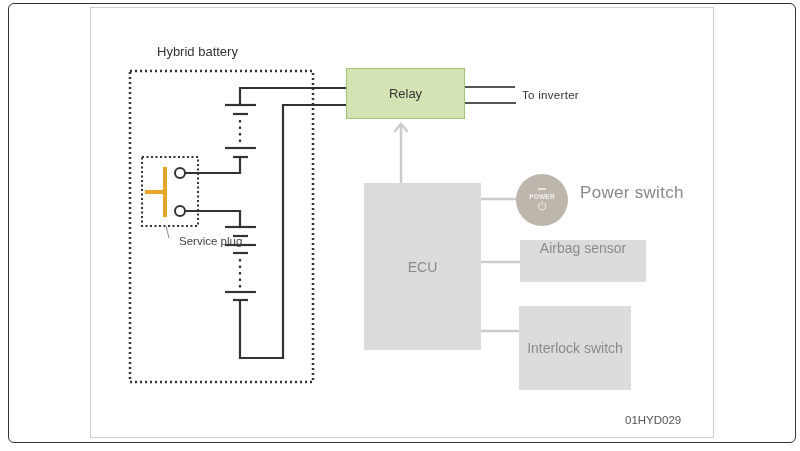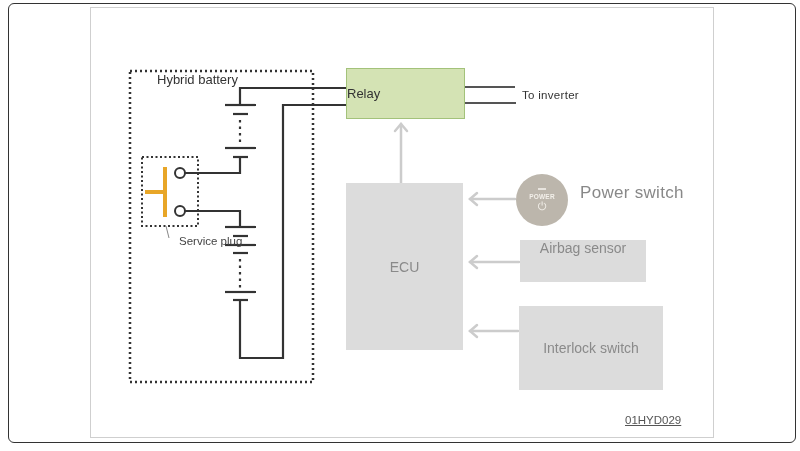--- a/index.html
+++ b/index.html
@@ -1,33 +1,33 @@
 <!DOCTYPE html>
 <html><head>
 <meta charset="utf-8">
 <style>
   html, body { margin:0; padding:0; background:#ffffff; }
   body { width:800px; height:451px; position:relative; overflow:hidden; font-family:"Liberation Sans", sans-serif; }
   .outer-frame { position:absolute; left:8px; top:3px; width:788px; height:440px; border:1.5px solid #333; border-radius:6px; box-sizing:border-box; }
   .inner-frame { position:absolute; left:90px; top:7px; width:624px; height:431px; border:1px solid #cfcfcf; box-sizing:border-box; background:#fff; }
   svg { position:absolute; left:0; top:0; }
   .lbl { position:absolute; white-space:nowrap; }
-  .title-lbl { left:157px; top:44px; font-size:13px; color:#333;margin-top:28px; }
+  .title-lbl { left:157px; top:44px; font-size:13px; color:#333; }
   .plug-lbl { left:140px; top:235px; font-size:11.5px; color:#444;margin-left:39px; }
-  .relay-box { position:absolute; left:346px; top:68px; width:119px; height:51px; background:#d4e3b4; border:1.5px solid #a3c27a; box-sizing:border-box; display:flex; align-items:center; font-size:13px; color:#333; }
+  .relay-box { position:absolute; left:346px; top:68px; width:119px; height:51px; background:#d4e3b4; border:1.5px solid #a3c27a; box-sizing:border-box; display:flex; align-items:center; justify-content:center; font-size:13px; color:#333; }
   .inverter-lbl { left:522px; top:89px; font-size:11.5px; font-weight:normal; color:#333; letter-spacing:0.3px; }
-  .ecu-box { position:absolute; left:346px; top:183px; width:117px; height:167px; background:#dcdcdc; display:flex; align-items:center; justify-content:center; font-size:14px; color:#8a8a8a; }
+  .ecu-box { position:absolute; left:364px; top:183px; width:117px; height:167px; background:#dcdcdc; display:flex; align-items:center; justify-content:center; font-size:14px; color:#8a8a8a; }
   .power-btn { position:absolute; left:516px; top:174px; width:52px; height:52px; border-radius:50%; background:#bcb6ac; display:flex; flex-direction:column; align-items:center; justify-content:center; }
   .power-led { width:8px; height:2px; background:#e8e4de; margin-bottom:3px; }
   .power-text { font-size:6.5px; font-weight:bold; color:#f3f0ea; letter-spacing:0.2px; }
   .power-icon { font-size:11px; color:#f3f0ea; line-height:11px; margin-top:1px; }
   .power-lbl { left:580px; top:183px; font-size:17px; color:#888; letter-spacing:0.3px; }
   .airbag-box { position:absolute; left:520px; top:240px; width:126px; height:42px; background:#dcdcdc; display:flex; align-items:flex-start; justify-content:center; font-size:14px; color:#8a8a8a; }
-  .interlock-box { position:absolute; left:519px; top:306px; width:144px; height:84px; background:#dcdcdc; display:flex; align-items:center; justify-content:center; font-size:14px; color:#8a8a8a; }
-  .code-lbl { left:625px; top:414px; font-size:11.5px; color:#555;text-decoration:underline; }
+  .interlock-box { position:absolute; left:519px; top:306px; width:112px; height:84px; background:#dcdcdc; display:flex; align-items:center; justify-content:center; font-size:14px; color:#8a8a8a; }
+  .code-lbl { left:625px; top:414px; font-size:11.5px; color:#555; }
 </style>
 </head>
 <body>
 
 <div class="outer-frame"></div>
 <div class="inner-frame"></div>
 
 <svg width="800" height="451">
 
   <rect x="130" y="71" width="183" height="311" fill="none" stroke="#333" stroke-width="2.5" stroke-dasharray="2,3"></rect>

